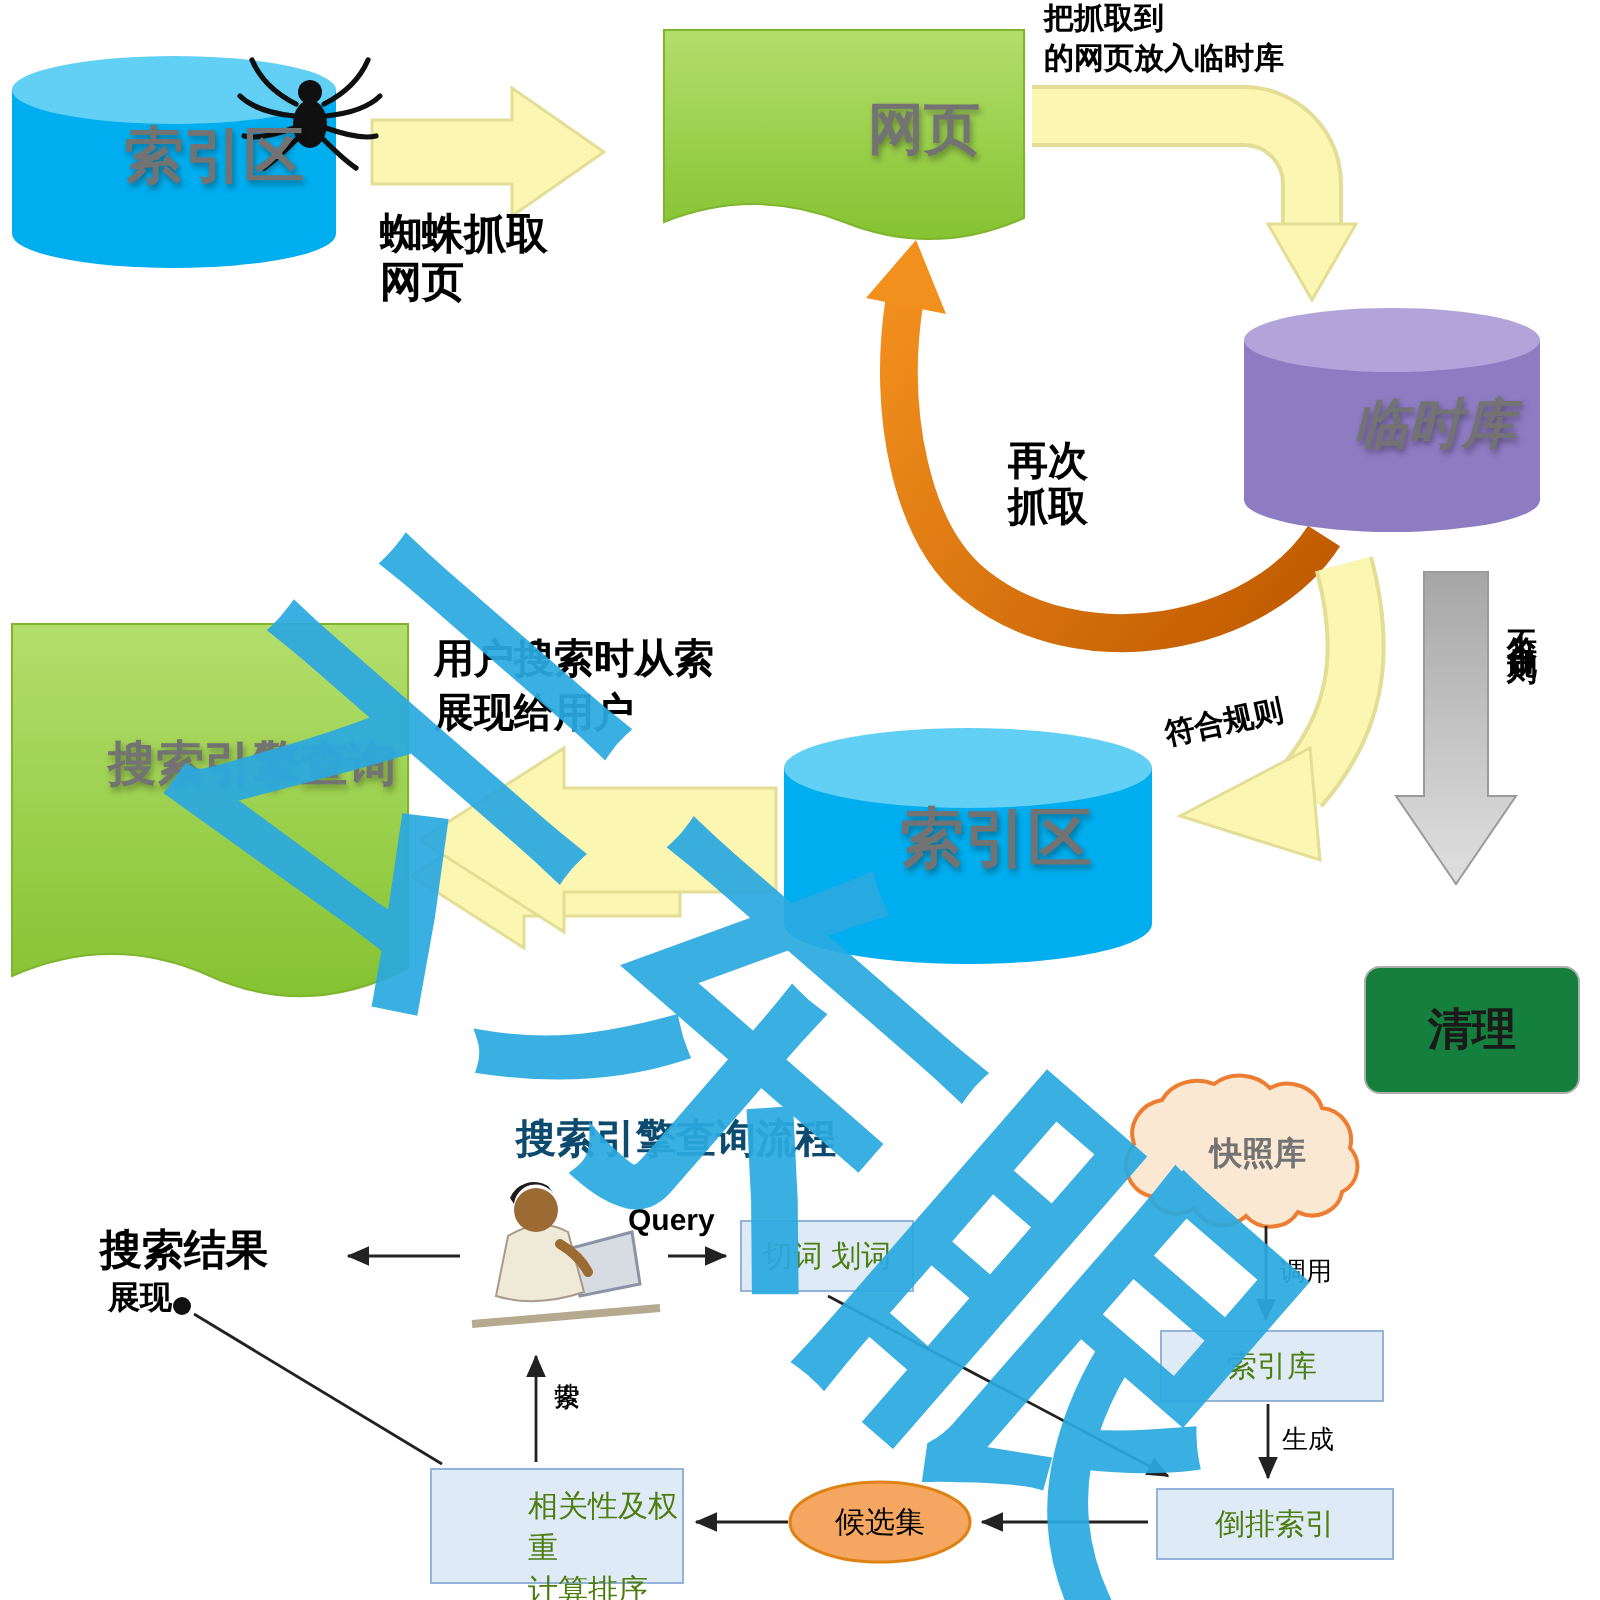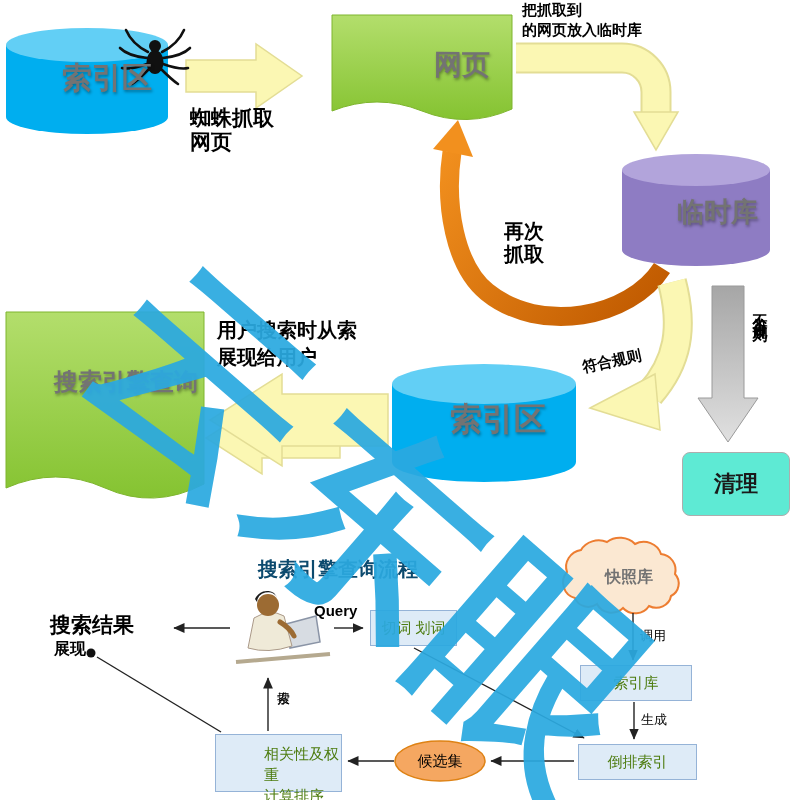--- a/index.html
+++ b/index.html
@@ -5,22 +5,22 @@
   html,body{margin:0;padding:0;background:#fff;}
   .stage{position:relative;width:800px;height:800px;background:#fff;overflow:hidden;
          font-family:"Liberation Sans","DejaVu Sans",sans-serif;}
   .stage svg.canvas{position:absolute;left:0;top:0;z-index:1;}
   .t{position:absolute;white-space:nowrap;z-index:2;color:#000;}
   .cyl-label{color:#737373;font-weight:bold;text-align:right;text-shadow:1px 2px 3px rgba(0,0,0,.35);}
   .note{font-weight:bold;color:#000;}
   .box-blue{position:absolute;z-index:2;background:#DEEBF7;border:1px solid #95B3D7;
             display:flex;align-items:center;justify-content:center;font-size:15px;color:#4d7c0f;box-sizing:border-box;}
   .box-blue.multi{flex-direction:column;align-items:flex-start;justify-content:flex-start;padding:8px 0 0 10px;line-height:21px;}
-  .gray-box{position:absolute;z-index:2;background:#5eead4;border:1px solid #ADADAD;border-radius:8px;
-            display:flex;align-items:center;justify-content:center;font-size:22px;font-weight:bold;color:#1a1a1a;}
+  .gray-box{position:absolute;z-index:2;background:#15803d;border:1px solid #ADADAD;border-radius:8px;
+            display:flex;align-items:center;justify-content:center;font-size:22px;font-weight:bold;color:#1a1a1a;margin-top:31px;}
   .vert{writing-mode:vertical-rl;}
   .watermark{position:absolute;z-index:6;left:196px;top:232px;font-size:212px;font-weight:bold;
              color:#2BA9E0;opacity:.93;line-height:1;white-space:nowrap;letter-spacing:6px;
              transform:rotate(41deg);transform-origin:0 0;pointer-events:none;}
   .small{font-size:13px;}
 </style>
 </head>
 <body>
 
 <div class="stage">
@@ -136,21 +136,21 @@
     <div>网页</div>
   </div>
 
   <div class="t cyl-label" style="left:355px;top:46px;width:135px;font-size:28px;">网页</div>
 
   <div class="t note" style="left:522px;top:0;font-size:15px;line-height:20px;">
     <div>把抓取到</div>
     <div>的网页放入临时库</div>
   </div>
 
-  <div class="t cyl-label" style="left:634px;top:194px;width:124px;font-size:27px;">临时库</div>
+  <div class="t cyl-label" style="left:634px;top:194px;width:124px;font-size:27px;font-style:italic;">临时库</div>
 
   <div class="t note" style="left:504px;top:220px;font-size:20px;line-height:23px;">
     <div>再次</div>
     <div>抓取</div>
   </div>
 
   <div class="t note" style="left:582px;top:352px;font-size:15px;transform:rotate(-12deg);">符合规则</div>
 
   <div class="t note vert" style="left:750px;top:303px;font-size:15px;letter-spacing:3px;">不符合规则</div>
 

